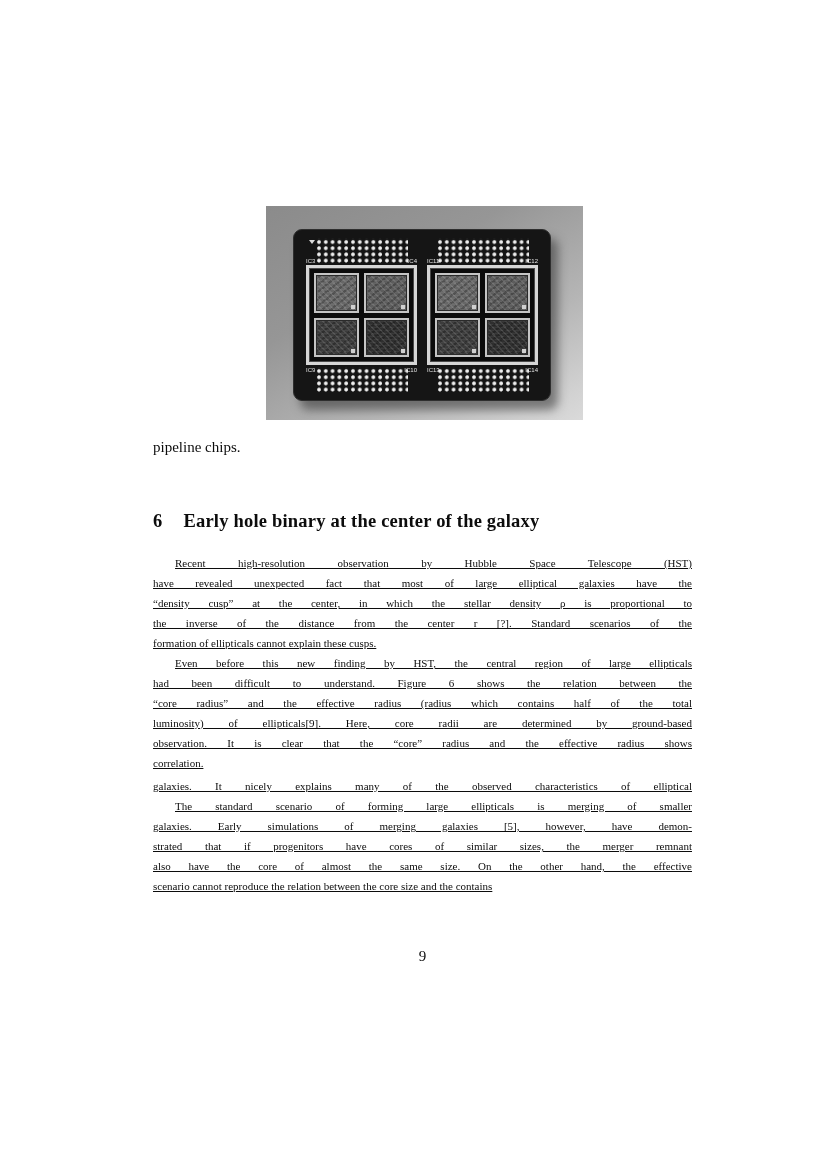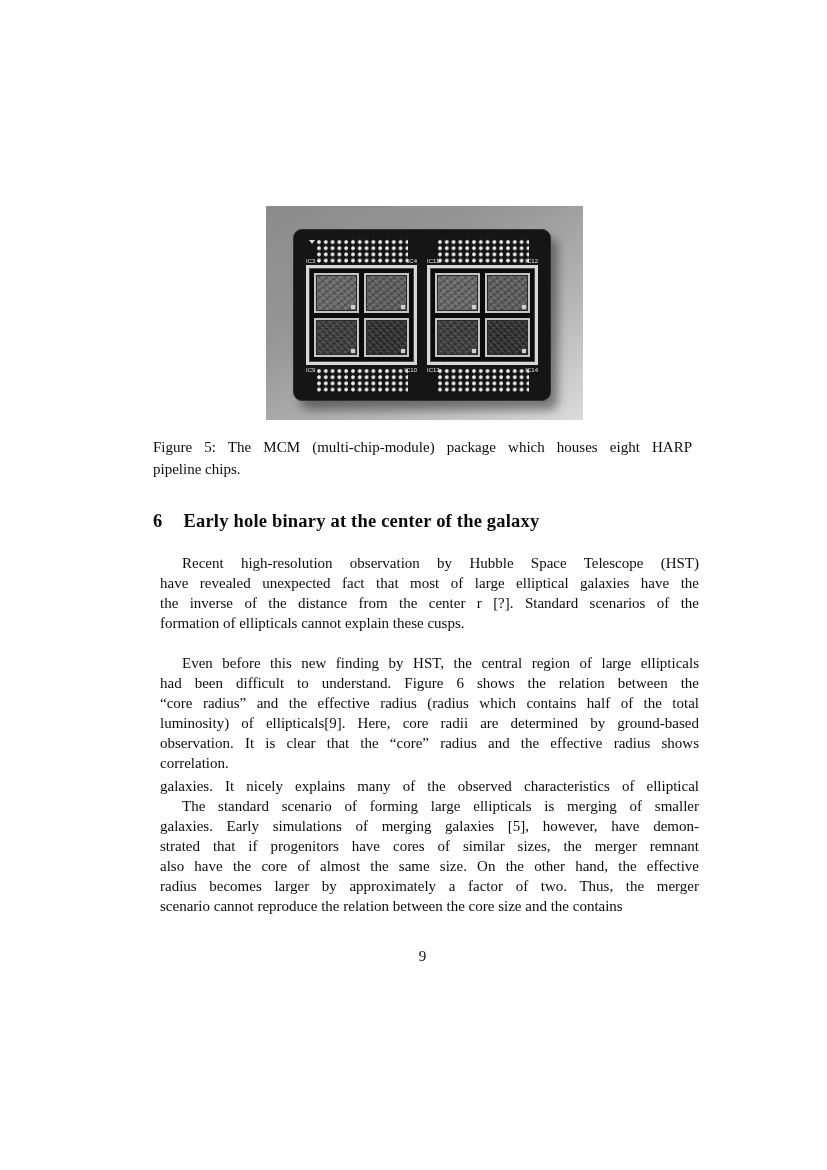--- a/index.html
+++ b/index.html
@@ -64,22 +64,22 @@
   .tline{text-align:justify;text-align-last:justify;white-space:normal;}
   .tline.lastline{text-align-last:left;}
   .tline.indent{padding-left:22px;}
   .section-heading{
     position:absolute;left:153px;top:509px;width:539px;margin:0;
     font-size:18.5px;font-weight:bold;line-height:24px;letter-spacing:.2px;
     display:flex;
   }
   .section-number{margin-right:21px;}
   .para{
-    position:absolute;left:160px;width:539px;
-    font-size:15px;line-height:20px;
+    position:absolute;left:153px;width:539px;
+    font-size:11px;line-height:20px;text-decoration:underline;
   }
   #para-0{top:553px;}
   #para-1{top:653px;}
   #para-2{top:776px;}
   .page-number{
     position:absolute;left:153px;top:948px;width:539px;
     font-size:15px;text-align:center;
   }
 </style>
 </head>
@@ -117,46 +117,45 @@
         </div>
         <div class="dots bottom">
           <span class="ic-label l">IC13</span>
           <span class="ic-label r">IC14</span>
         </div>
       </div>
     </div>
 </div>
 
 <div class="caption">
-    <div class="tline">Figure 5: The MCM (multi-chip-module) package which houses eight HARP</div>
     <div class="tline lastline">pipeline chips.</div>
   </div>
 
 <h2 class="section-heading">
   <span class="section-number">6</span>
   <span class="section-title">Early hole binary at the center of the galaxy</span>
 </h2>
 
 <div class="para" id="para-0">
     <div class="tline indent">Recent high-resolution observation by Hubble Space Telescope (HST)</div>
     <div class="tline">have revealed unexpected fact that most of large elliptical galaxies have the</div>
+    <div class="tline">“density cusp” at the center, in which the stellar density ρ is proportional to</div>
     <div class="tline">the inverse of the distance from the center r [?]. Standard scenarios of the</div>
     <div class="tline lastline">formation of ellipticals cannot explain these cusps.</div>
   </div>
 <div class="para" id="para-1">
     <div class="tline indent">Even before this new finding by HST, the central region of large ellipticals</div>
     <div class="tline">had been difficult to understand. Figure 6 shows the relation between the</div>
     <div class="tline">“core radius” and the effective radius (radius which contains half of the total</div>
     <div class="tline">luminosity) of ellipticals[9]. Here, core radii are determined by ground-based</div>
     <div class="tline">observation. It is clear that the “core” radius and the effective radius shows</div>
     <div class="tline lastline">correlation.</div>
   </div>
 <div class="para" id="para-2">
     <div class="tline">galaxies. It nicely explains many of the observed characteristics of elliptical</div>
     <div class="tline indent">The standard scenario of forming large ellipticals is merging of smaller</div>
     <div class="tline">galaxies. Early simulations of merging galaxies [5], however, have demon-</div>
     <div class="tline">strated that if progenitors have cores of similar sizes, the merger remnant</div>
     <div class="tline">also have the core of almost the same size. On the other hand, the effective</div>
-    <div class="tline">radius becomes larger by approximately a factor of two. Thus, the merger</div>
     <div class="tline lastline">scenario cannot reproduce the relation between the core size and the contains</div>
   </div>
 
 <div class="page-number">9</div>
 
 </body></html>

